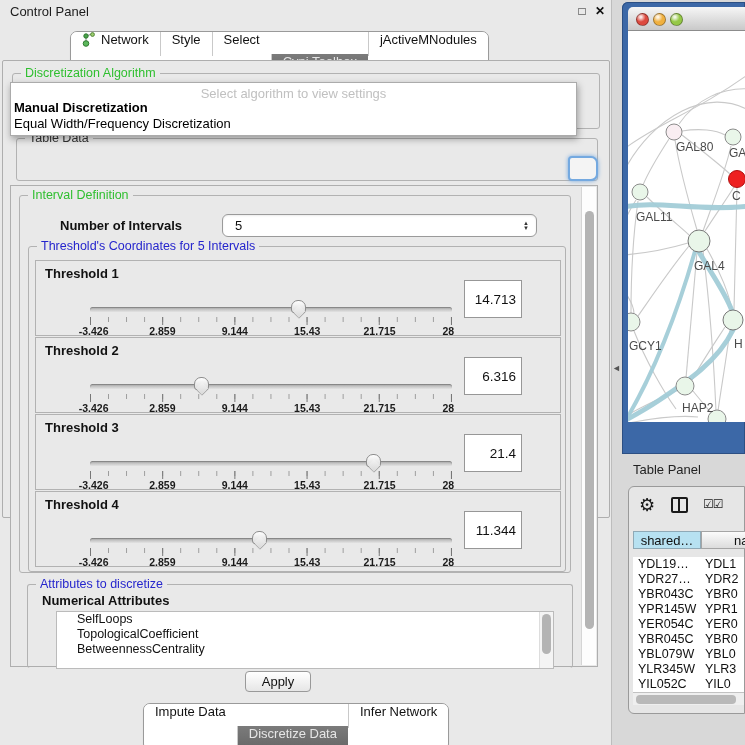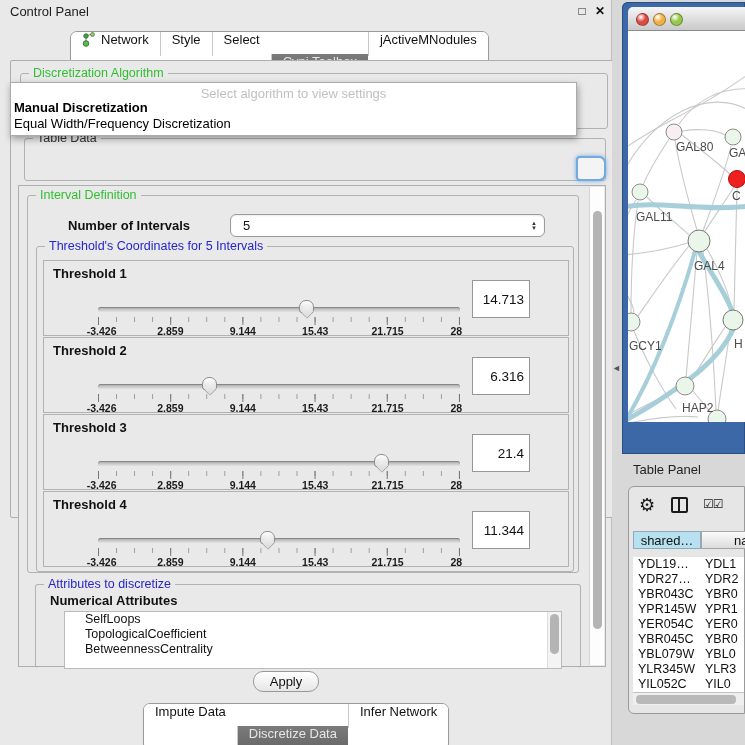--- a/index.html
+++ b/index.html
@@ -14,21 +14,21 @@
   .cp-close { position:absolute; right:4px; top:4px; font-size:12px; font-weight:bold; color:#111; width:14px; text-align:center; cursor:default; }
 
   .seg-group { position:absolute; display:inline-flex; align-items:stretch; background:#fff; border:1px solid #9a9a9a; border-radius:7px; overflow:hidden; box-shadow:0 1px 1px rgba(0,0,0,.15); }
   .seg { display:flex; padding:0 11px; font-size:13px; color:#111; height:24px; white-space:nowrap; background:#fff; }
   .seg.sel { background:linear-gradient(#7b7b7b,#666); color:#e6e6e6;margin-top:22px; }
   .seg + .seg { border-left:1px solid #c9c9c9; }
   .seg .neticon { margin-right:6px; }
   .top-tabs { left:70px; top:31px; }
   .bottom-tabs { left:143px; top:703px; }
 
-  .cp-content { position:absolute; left:10px; top:60px; width:608px; height:458px; background:#e9e9e9; border:1px solid #aeaeae; border-radius:2px; }
+  .cp-content { position:absolute; left:2px; top:60px; width:608px; height:458px; background:#e9e9e9; border:1px solid #aeaeae; border-radius:2px; }
 
   
   .fs { position:absolute; border:1px solid #b2b2b2; border-radius:3px; }
   .fs > .legend { position:absolute; top:-8px; left:8px; background:#e9e9e9; padding:0 4px; font-size:12.5px; white-space:nowrap; }
   .legend.green { color:#2fbf2f; }
   .legend.blue  { color:#2525cd; }
   .legend.dark  { color:#333; }
 
   
   .combo { position:absolute; background:#fff; border:1px solid #9a9a9a; border-radius:6px; height:23px; display:flex; align-items:center; box-shadow:inset 0 1px 2px rgba(0,0,0,.08); }
@@ -62,21 +62,21 @@
   .scale span { position:absolute; transform:translateX(-50%); font-size:10.5px; font-weight:bold; color:#1a1a1a; white-space:nowrap; }
   .thr-value { position:absolute; left:428px; top:19px; width:58px; height:38px; border:1px solid #979797; background:#fff; font-family:"Liberation Sans",sans-serif; font-size:13.5px; color:#111; text-align:right; padding-right:5px; }
 
   
   .attr-head { position:absolute; left:14px; top:8px; font-size:13px; font-weight:bold; color:#111; }
   .attr-list { position:absolute; left:28px; right:18px; top:26px; bottom:-1px; background:#fff; border:1px solid #bbb; overflow:hidden; }
   .attr-item { font-size:12.5px; color:#111; padding-left:20px; height:15px; line-height:15px; white-space:nowrap; }
   .attr-scroll { position:absolute; right:0; top:0; bottom:0; width:14px; background:#f4f4f4; border-left:1px solid #ddd; }
   .attr-scroll .thumb { position:absolute; left:2px; top:2px; width:9px; height:40px; background:#b4b4b4; border-radius:5px; }
 
-  .apply-btn { position:absolute; left:242px; top:610px; width:66px; height:21px; background:linear-gradient(#fff,#e6e6e6); border:1px solid #999; border-radius:10px; font-size:13px; color:#111; display:flex; align-items:center; justify-content:center; }
+  .apply-btn { position:absolute; left:242px; top:610px; width:66px; height:21px; background:linear-gradient(#fff,#e6e6e6); border:1px solid #999; border-radius:4px; font-size:13px; color:#111; display:flex; align-items:center; justify-content:center; }
 
   
   .right-panel { position:absolute; left:612px; top:0; width:133px; height:745px; background:#d8d8d8; }
   .divider-arrow { position:absolute; left:0px; top:363px; font-size:9px; color:#555; }
   .net-window { position:absolute; left:10px; top:2px; width:123px; height:452px; background:#3c68a7; border-radius:6px 0 0 0; box-shadow:inset 0 0 0 1px #2c4f83; }
   .net-titlebar { position:absolute; left:6px; top:5px; right:0; height:24px; background:linear-gradient(#f6f6f6,#c9c9c9); border-radius:5px 0 0 0; border-bottom:1px solid #8c8c8c; }
   .light { position:absolute; top:6px; width:13px; height:13px; border-radius:50%; border:1px solid rgba(0,0,0,.35); background-image:radial-gradient(circle at 35% 28%, rgba(255,255,255,.85) 8%, rgba(255,255,255,0) 45%); }
   .net-canvas { position:absolute; left:6px; top:29px; width:117px; height:391px; background:#fff; overflow:hidden; }
 
   .tp-title { position:absolute; left:21px; top:462px; font-size:13px; color:#222; }

